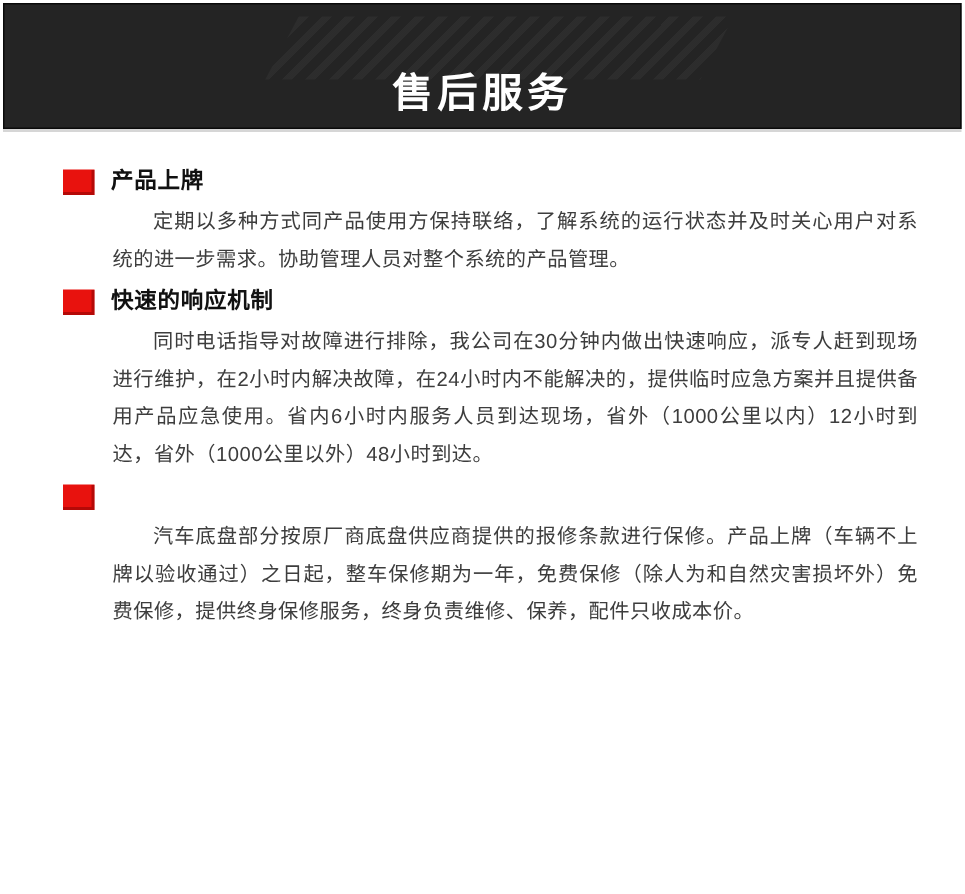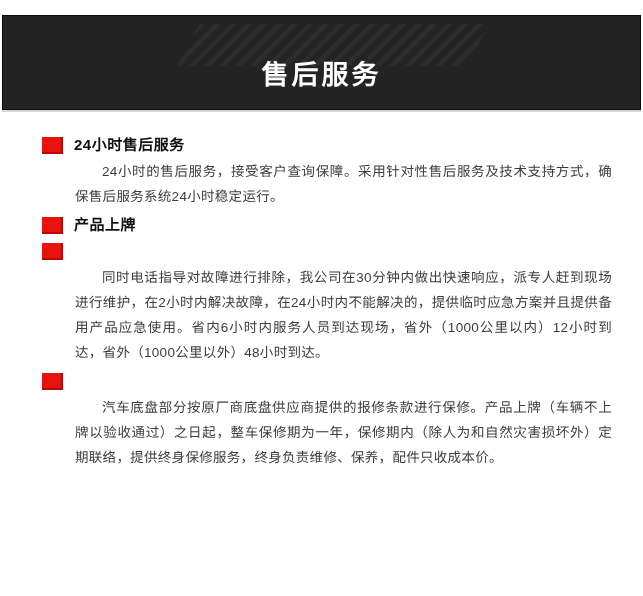--- a/index.html
+++ b/index.html
@@ -12,22 +12,22 @@
     position: relative;
   }
   .page {
     width: 643px;
     height: 596px;
     background: #ffffff;
   }
   
   .header {
     position: relative;
-    margin: 15px 2px 0 2px;
-    height: 95px;
+    margin: 2px 2px 0 2px;
+    height: 84px;
     background: #242424;
     border: 1px solid #0a0a0a;
     box-shadow: 0 2px 0 #d6d6d6;
     overflow: hidden;
   }
   .header .watermark {
     position: absolute;
     top: 8px;
     left: 185px;
     width: 290px;
@@ -98,37 +98,32 @@
 
   <div class="header">
     <div class="watermark"></div>
     <div class="title">售后服务</div>
   </div>
 
   <div class="content" id="sections-container">
       <section class="section">
         <div class="section-heading">
           <span class="bullet"></span>
-          <h3 class="section-title">24小时售后服务</h3>
+          <h3 class="section-title">产品上牌</h3>
         </div>
-        <p>24小时的售后服务，接受客户查询保障。采用针对性售后服务及技术支持方式，确保售后服务系统24小时稳定运行。</p>
+        <p>定期以多种方式同产品使用方保持联络，了解系统的运行状态并及时关心用户对系统的进一步需求。协助管理人员对整个系统的产品管理。</p>
       </section>
       <section class="section">
         <div class="section-heading">
           <span class="bullet"></span>
-          <h3 class="section-title">产品上牌</h3>
-        </div>
-      </section>
-      <section class="section">
-        <div class="section-heading">
-          <span class="bullet"></span>
+          <h3 class="section-title">快速的响应机制</h3>
         </div>
         <p>同时电话指导对故障进行排除，我公司在30分钟内做出快速响应，派专人赶到现场进行维护，在2小时内解决故障，在24小时内不能解决的，提供临时应急方案并且提供备用产品应急使用。省内6小时内服务人员到达现场，省外（1000公里以内）12小时到达，省外（1000公里以外）48小时到达。</p>
       </section>
       <section class="section">
         <div class="section-heading">
           <span class="bullet"></span>
         </div>
-        <p>汽车底盘部分按原厂商底盘供应商提供的报修条款进行保修。产品上牌（车辆不上牌以验收通过）之日起，整车保修期为一年，保修期内（除人为和自然灾害损坏外）定期联络，提供终身保修服务，终身负责维修、保养，配件只收成本价。</p>
+        <p>汽车底盘部分按原厂商底盘供应商提供的报修条款进行保修。产品上牌（车辆不上牌以验收通过）之日起，整车保修期为一年，免费保修（除人为和自然灾害损坏外）免费保修，提供终身保修服务，终身负责维修、保养，配件只收成本价。</p>
       </section>
     </div>
 
 </div>
 
 </body></html>

